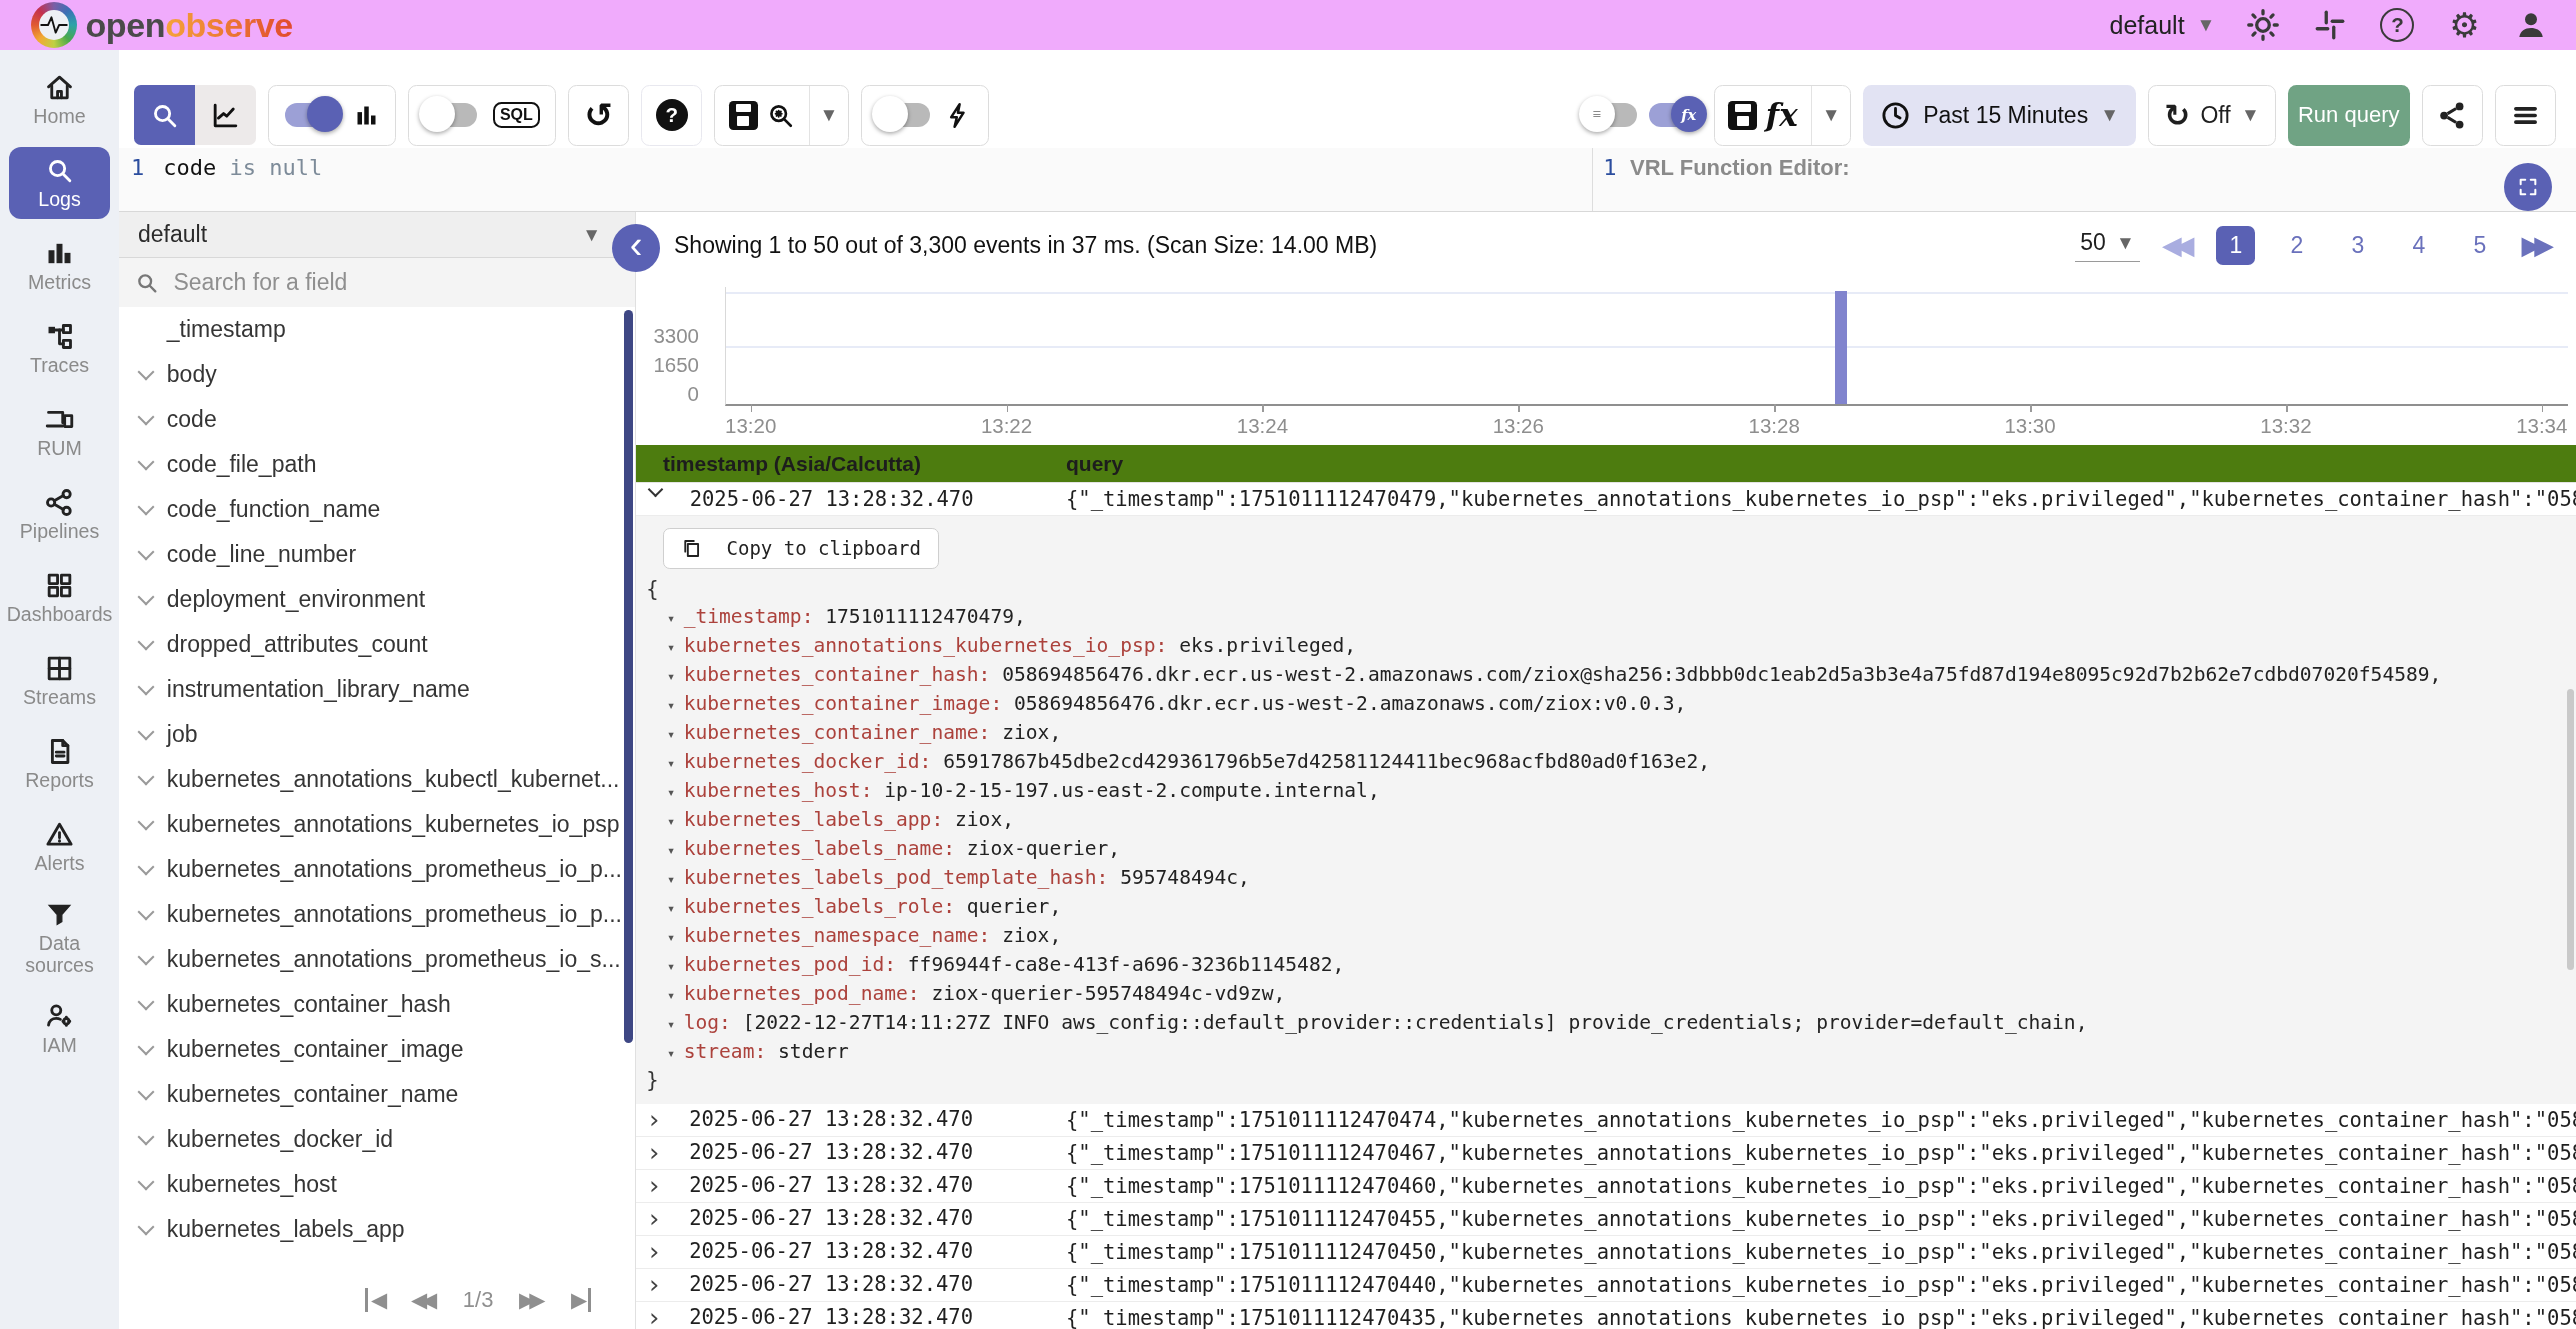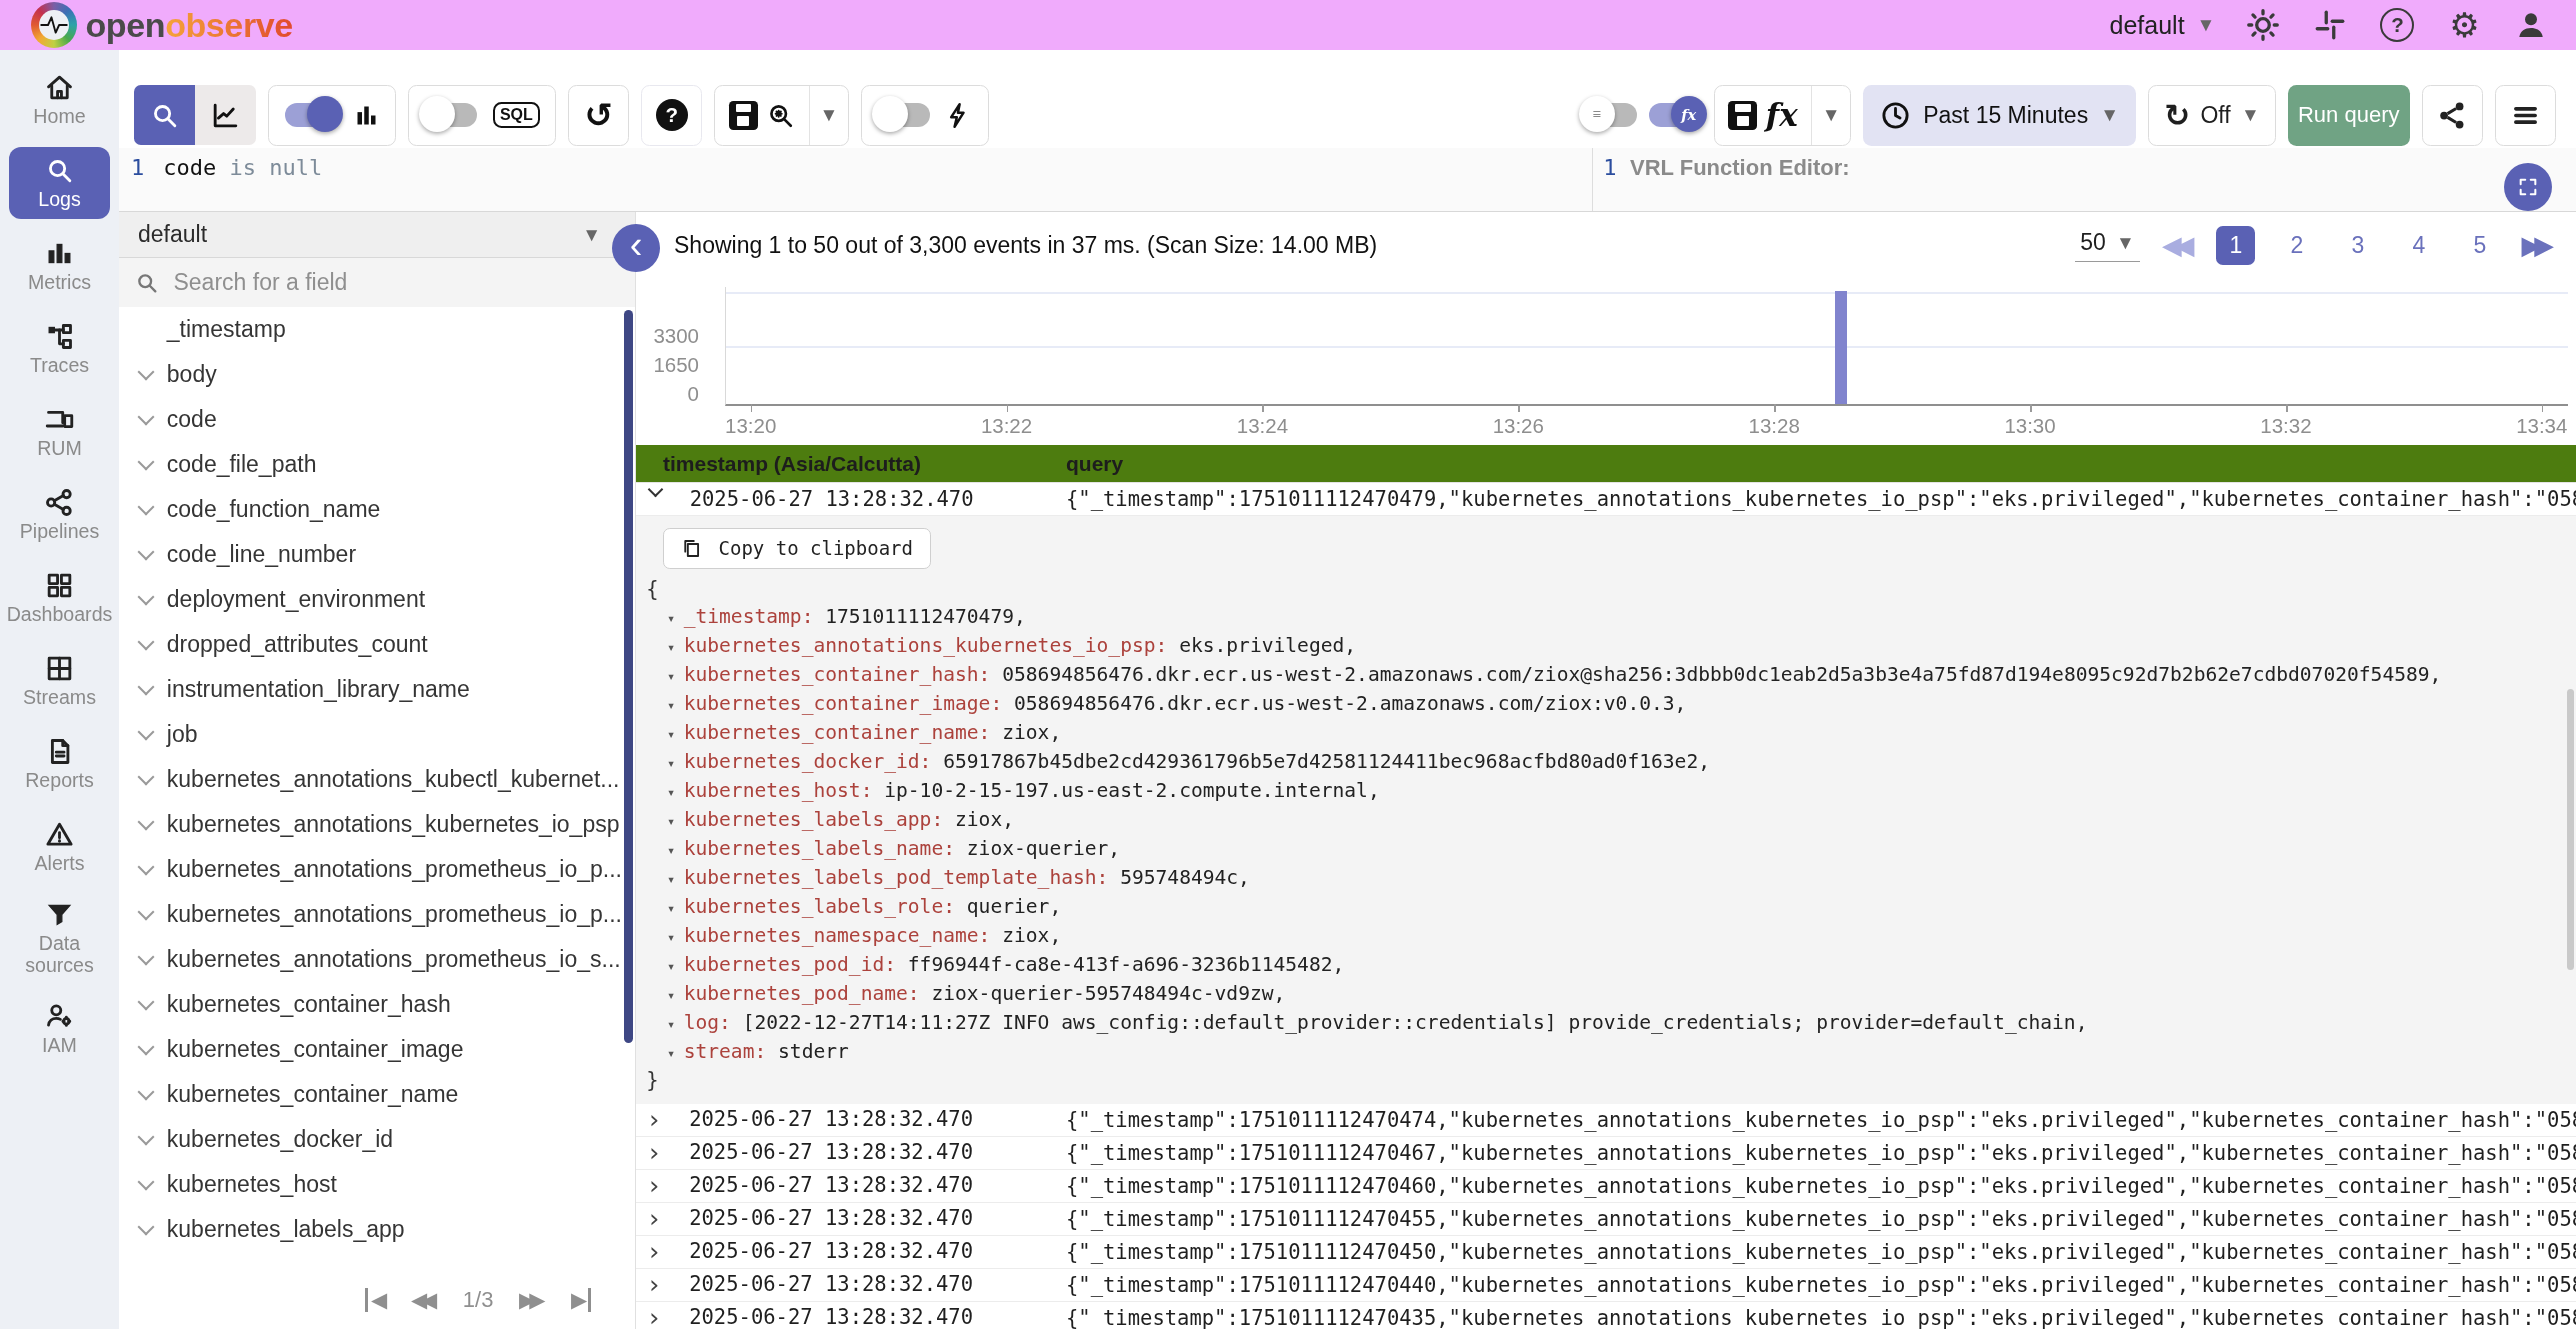--- a/index.html
+++ b/index.html
@@ -121,21 +121,21 @@
   .theader { height:38px; background:#4d7c0f; display:flex; align-items:center; font-size:21px; font-weight:700; color:#1d1d1d; flex:0 0 auto; border-bottom:0.9px solid #e4e4e4; }
   .col-ts { width:430px; flex:0 0 auto; padding-left:27px; }
   .col-src { flex:1; }
   .trow { height:33px; display:flex; align-items:center; border-bottom:0.9px solid #ececec; font-size:20.5px; white-space:nowrap; overflow:hidden; cursor:pointer; flex:0 0 auto; }
   .trow .cell-ts { width:430px; flex:0 0 auto; padding-left:10.2px; display:flex; align-items:flex-start; gap:24px; overflow:hidden; }
   .trow .cell-src { flex:1; overflow:hidden; }
   .row-chev { color:#444; font-size:25.6px; line-height:1; width:19px; flex:0 0 auto; }
   .row-chev-open { width:11px; height:11px; border-right:2.6px solid #333; border-bottom:2.6px solid #333; transform:rotate(45deg); margin:-3.4px 5.1px 0 3.4px; flex:0 0 auto; }
 
   .expanded { background:#f4f4f4; padding:8.5px 0 10.2px 0; flex:0 0 auto; }
-  .copy-btn { display:inline-flex; align-items:center; gap:17px; border:1.7px solid #cfcfcf; border-radius:6.8px; background:#fff; padding:8.5px 17px; font-size:19px; color:#222; cursor:pointer; margin:3.4px 0 6.8px 27px; font-family:"DejaVu Sans Mono","Liberation Mono",monospace; }
+  .copy-btn { display:inline-flex; align-items:center; gap:25px; border:1.7px solid #cfcfcf; border-radius:6.8px; background:#fff; padding:8.5px 17px; font-size:19px; color:#222; cursor:pointer; margin:3.4px 0 6.8px 27px; font-family:"DejaVu Sans Mono","Liberation Mono",monospace; }
   .json-block { font-size:19.6px; line-height:27px; color:#222; }
   .json-brace { padding-left:10.2px; font-size:20.5px; color:#333; }
   .json-line { display:flex; align-items:baseline; gap:8.5px; padding-left:31px; white-space:nowrap; overflow:hidden; }
   .json-marker { color:#555; font-size:13.6px; flex:0 0 auto; }
   .json-key { color:#ac423c; }
   .json-val { color:#222; }
 
   .results-scroll { position:absolute; right:1.7px; top:477px; width:7.7px; height:281px; background:#c9c9c9; border-radius:4.3px; }
 
   svg.ic { fill:none; stroke-width:2.2; stroke-linecap:round; stroke-linejoin:round; }

